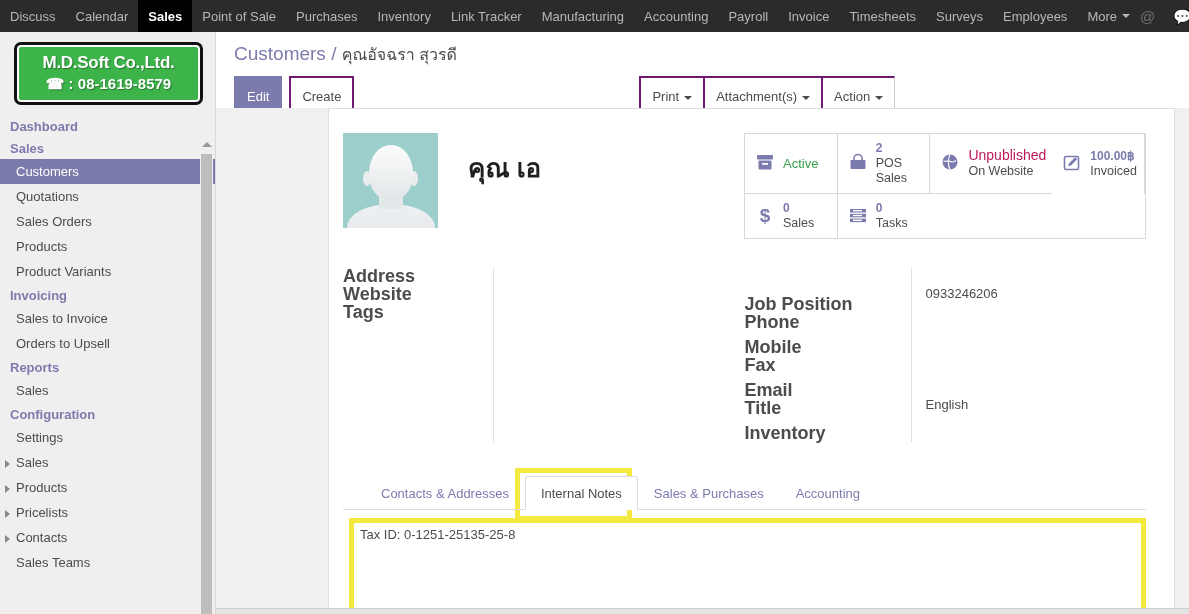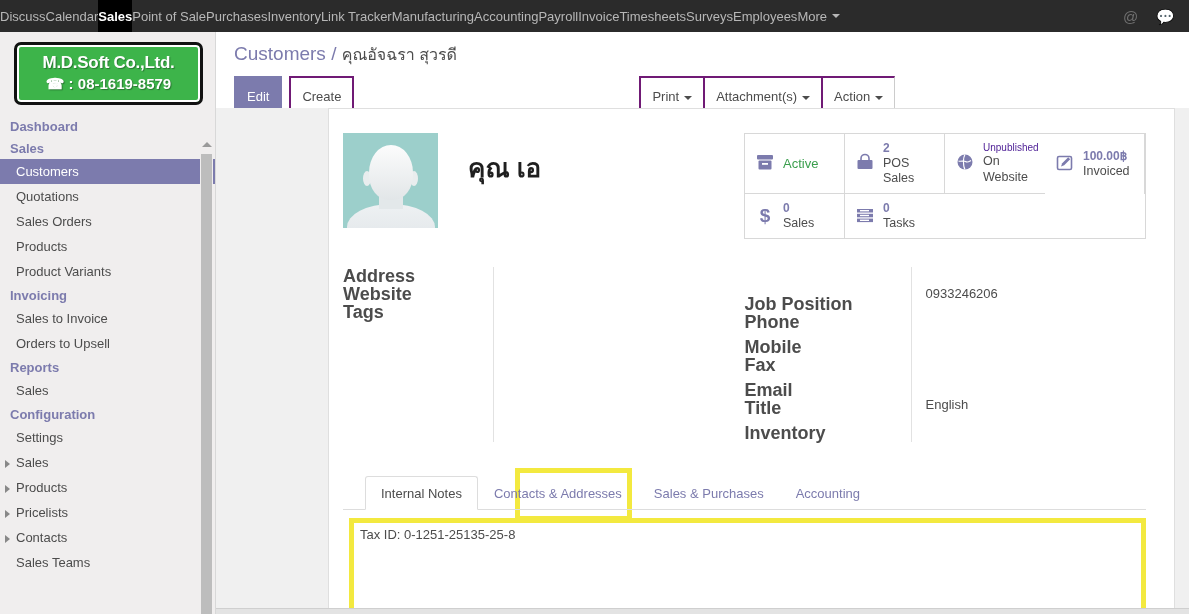--- a/index.html
+++ b/index.html
@@ -18,21 +18,21 @@
   #topbar {
     height: 32px;
     background: #2b2b2b;
     display: flex;
     align-items: stretch;
     position: relative;
   }
   .nav-item {
     display: flex;
     align-items: center;
-    padding: 0 0;
+    padding: 0 10px;
     color: #b7b7b7;
     font-size: 13px;
     white-space: nowrap;
     cursor: pointer;
   }
   .nav-item.active {
     background: #000000;
     color: #ffffff;
     font-weight: bold;
   }
@@ -272,21 +272,21 @@
     border-bottom: 1px solid #d8d8d8;
     cursor: pointer;
     min-height: 40px;
   }
   .stat:nth-child(3n) { border-right: none; }
   .stat:nth-child(n+4) { border-bottom: none; }
   .stat .ico { flex: none; margin-right: 8px; color: #7c7bad; }
   .stat .txt { font-size: 12.5px; line-height: 1.22; }
   .stat .val { color: #7c7bad; font-weight: bold; font-size: 12px; }
   .stat .val.green { color: #3a9e4d; font-weight: normal; font-size: 13px; }
-  .stat .val.red { color: #4c1d95; font-weight: normal; font-size: 10px; }
+  .stat .val.red { color: #be185d; font-weight: normal; font-size: 14px; }
   .stat .lbl { color: #4c4c4c; }
 
   
   #form-groups {
     display: flex;
     margin-top: 28px;
   }
   .fgroup { width: 50%; display: flex; }
   .fgroup .labels { width: 150px; flex: none; }
   .fgroup .values { flex: 1; border-left: 1px solid #e2e2e2; padding-left: 14px; }
@@ -595,22 +595,22 @@
                 <div class="fvalue"></div>
                 <div class="fvalue"></div>
                 <div class="fgap"></div>
                 <div class="fvalue">English</div>
               </div>
           </div>
         </div>
 
         <div id="notebook">
           <div id="tabs">
+              <div class="tab"><span>Contacts &amp; Addresses</span></div>
               <div class="tab active"><span>Internal Notes</span></div>
-              <div class="tab"><span>Contacts &amp; Addresses</span></div>
               <div class="tab"><span>Sales &amp; Purchases</span></div>
               <div class="tab"><span>Accounting</span></div>
             </div>
           <div id="tab-highlight"></div>
           <div id="notes-area">
             <div id="notes-inner">Tax ID: 0-1251-25135-25-8</div>
           </div>
         </div>
 
       </div>

